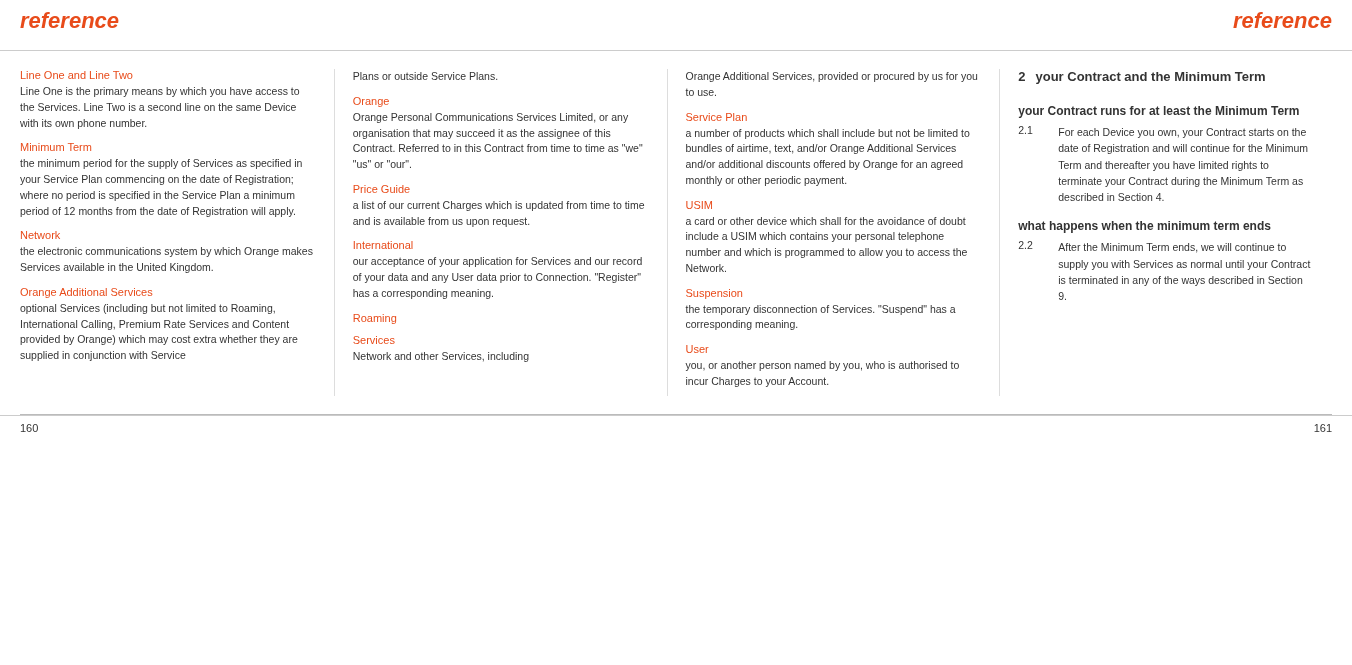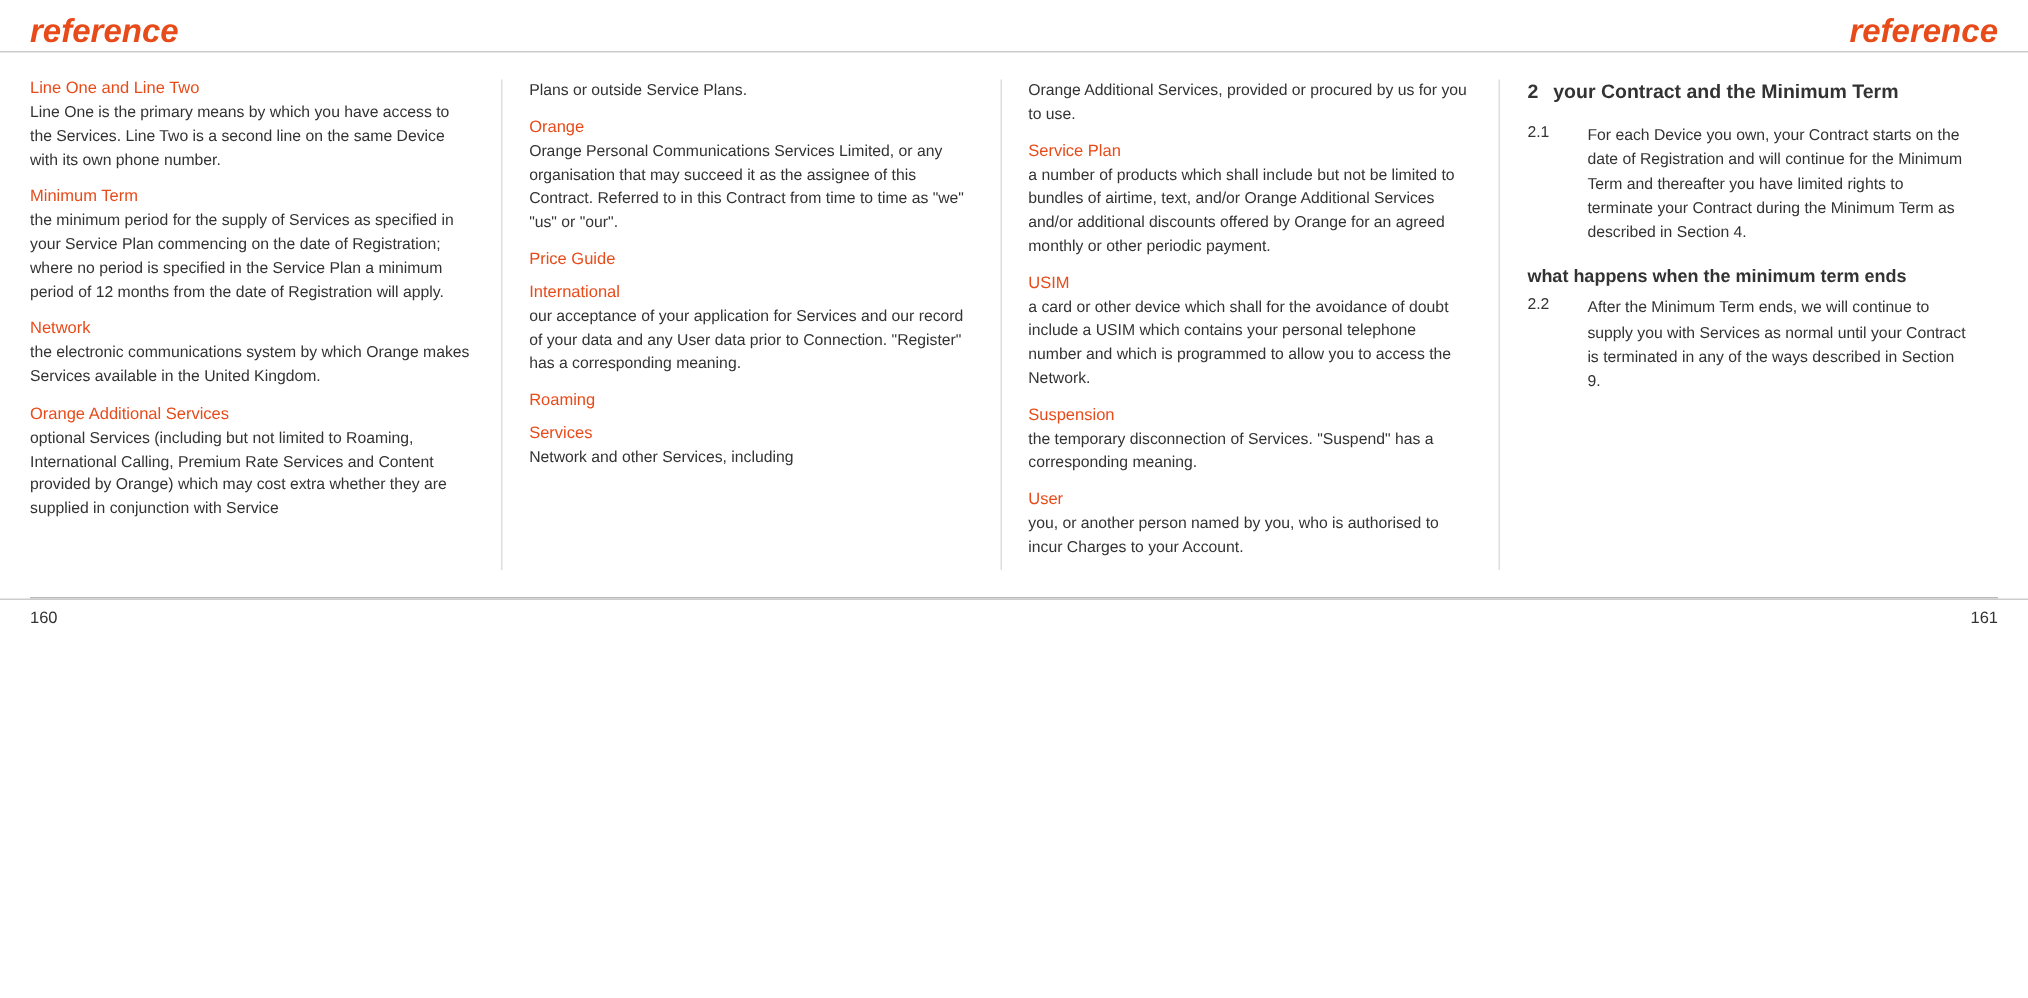--- a/index.html
+++ b/index.html
@@ -15,21 +15,21 @@
       width: 1352px;
       min-height: 665px;
       position: relative;
       padding: 0;
     }
     
     .header {
       display: flex;
       justify-content: space-between;
       align-items: flex-start;
-      padding: 8px 20px 0 20px;
+      padding: 8px 20px 16px 20px;
       border-bottom: 1px solid #ccc;
     }
     .header-title {
       font-size: 22px;
       font-weight: bold;
       color: #e84b1a;
       font-style: italic;
     }
     
     .content {
@@ -145,20 +145,21 @@
       <p class="para">optional Services (including but not limited to Roaming, International Calling, Premium Rate Services and Content provided by Orange) which may cost extra whether they are supplied in conjunction with Service</p>
     </div>
 
     <div class="col">
       <p class="para">Plans or outside Service Plans.</p>
 
       <span class="term-heading">Orange</span>
       <p class="para">Orange Personal Communications Services Limited, or any organisation that may succeed it as the assignee of this Contract. Referred to in this Contract from time to time as "we" "us" or "our".</p>
 
       <span class="term-heading">Price Guide</span>
+      <p class="para">a list of our current Charges which is updated from time to time and is available from us upon request.</p>
 
       <span class="term-heading">International</span>
       <p class="para">our acceptance of your application for Services and our record of your data and any User data prior to Connection. "Register" has a corresponding meaning.</p>
 
       <span class="term-heading">Roaming</span>
 
       <span class="term-heading">Services</span>
       <p class="para">Network and other Services, including</p>
     </div>
 
@@ -177,20 +178,23 @@
       <span class="term-heading">User</span>
       <p class="para">you, or another person named by you, who is authorised to incur Charges to your Account.</p>
     </div>
 
     <div class="col">
       <div style="overflow:hidden; margin-bottom: 8px;">
         <span class="section-num">2</span>
         <span class="section-title">your Contract and the Minimum Term</span>
       </div>
 
+      <div class="sub-section">
+        <span class="bold-heading">your Contract runs for at least the Minimum Term</span>
+      </div>
 
       <div style="overflow:hidden; margin-bottom: 10px;">
         <span class="sub-num">2.1</span>
         <div class="sub-text">For each Device you own, your Contract starts on the date of Registration and will continue for the Minimum Term and thereafter you have limited rights to terminate your Contract during the Minimum Term as described in Section 4.</div>
       </div>
 
       <div class="sub-section">
         <span class="bold-heading">what happens when the minimum term ends</span>
       </div>
 

